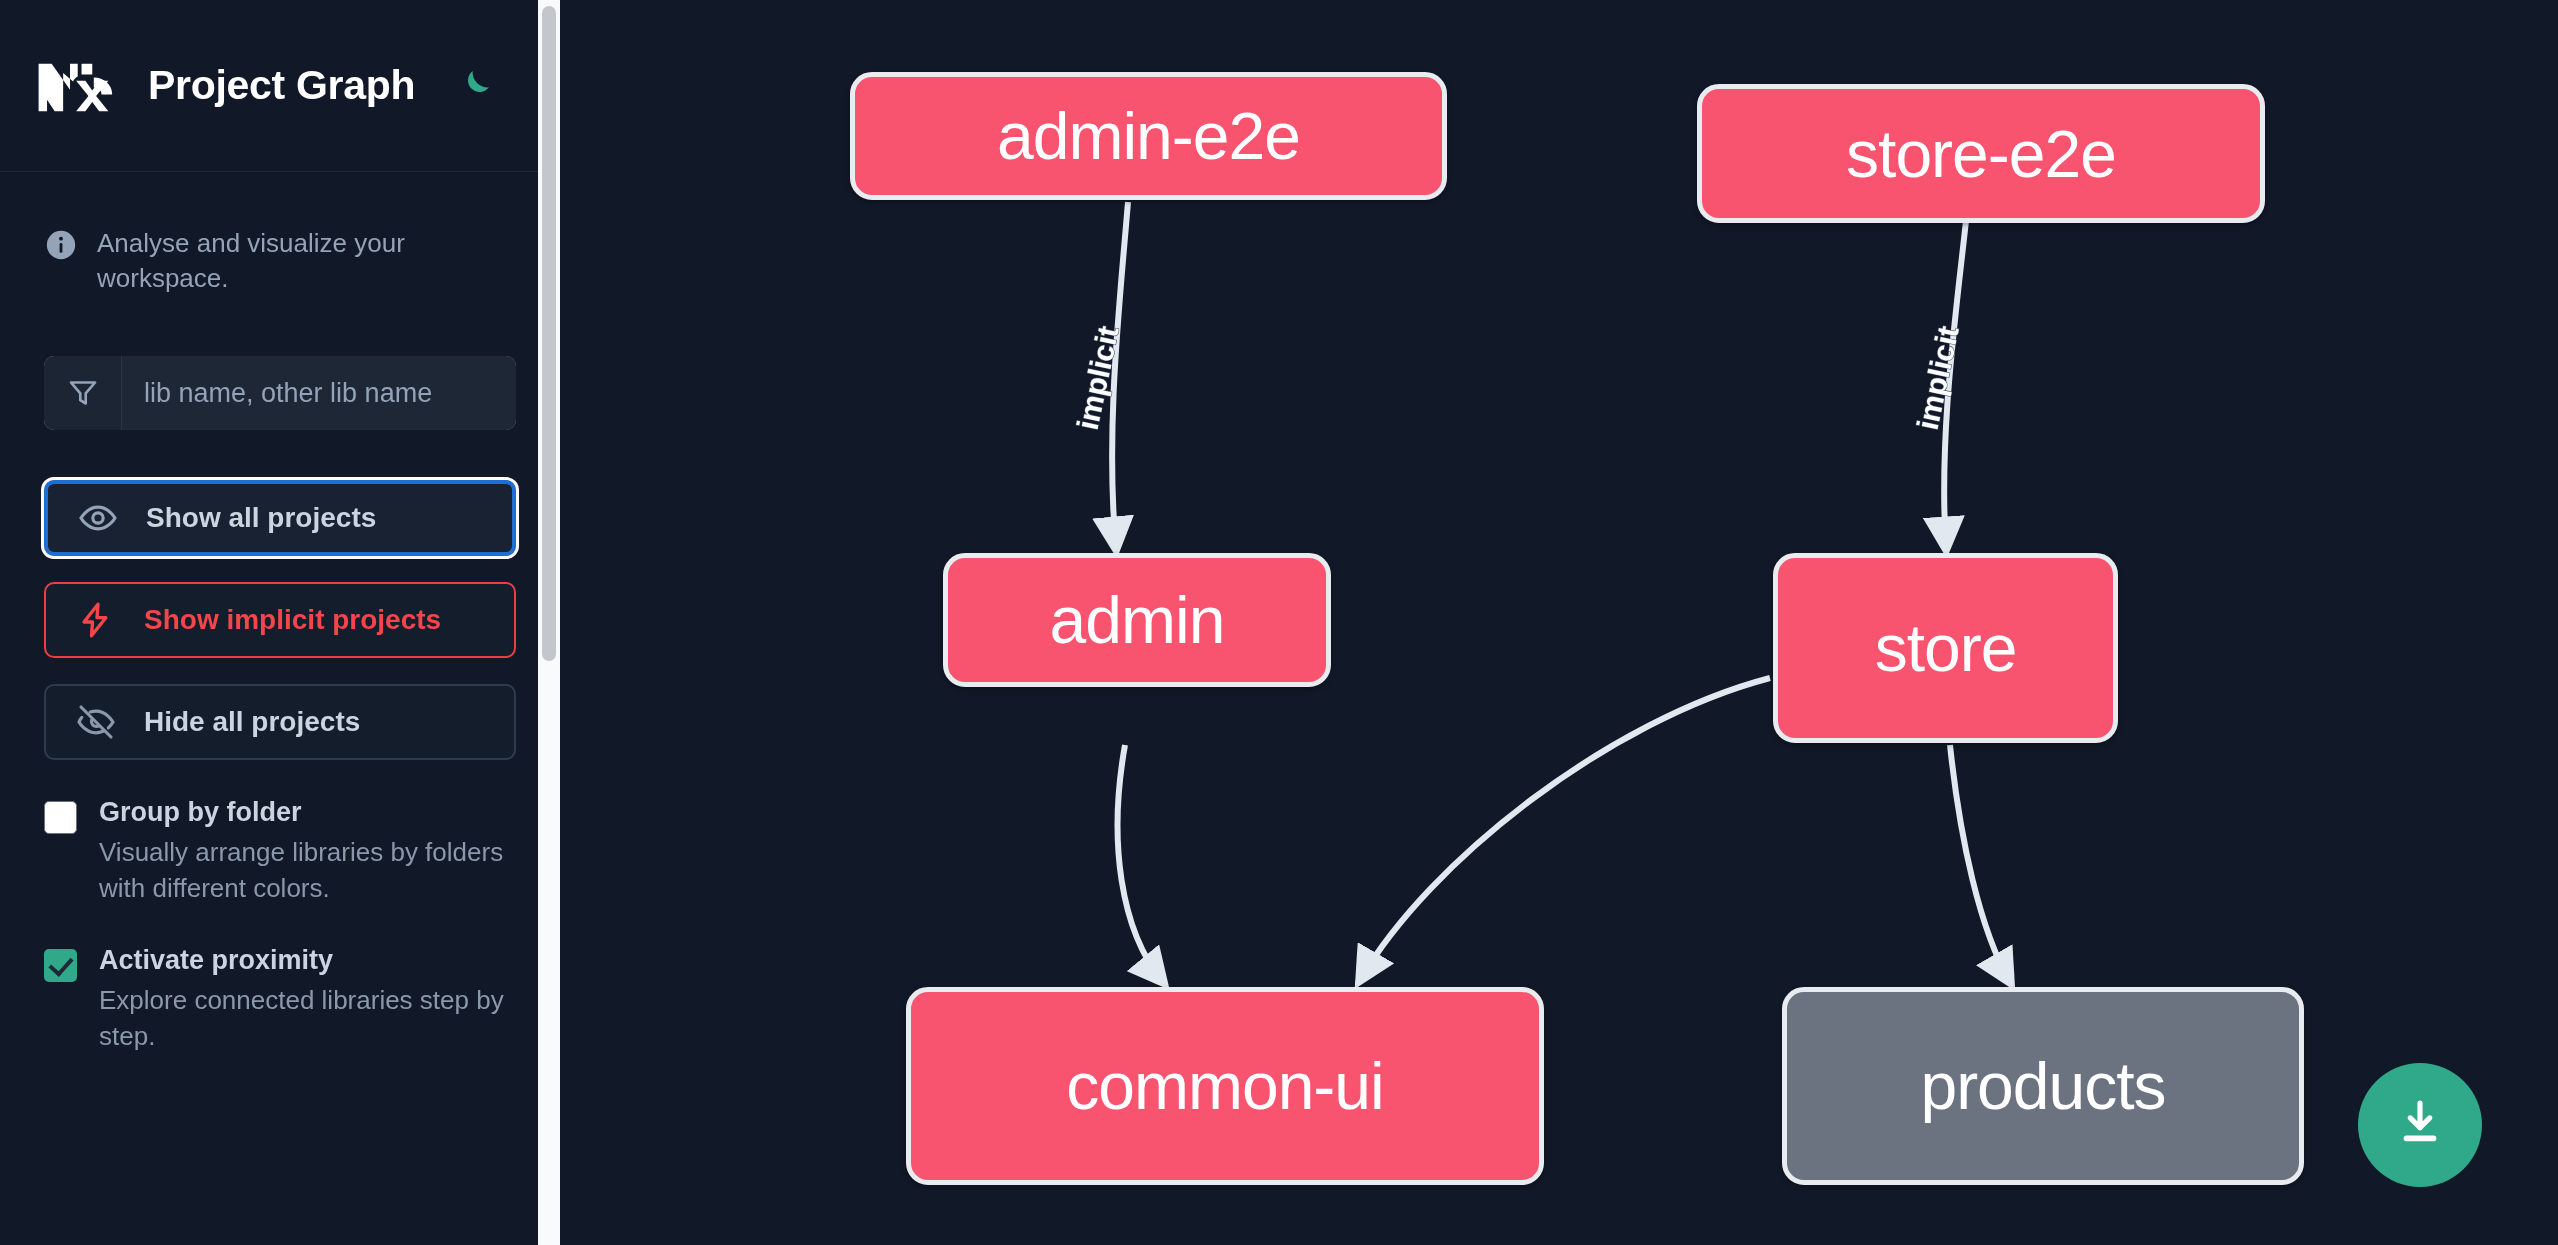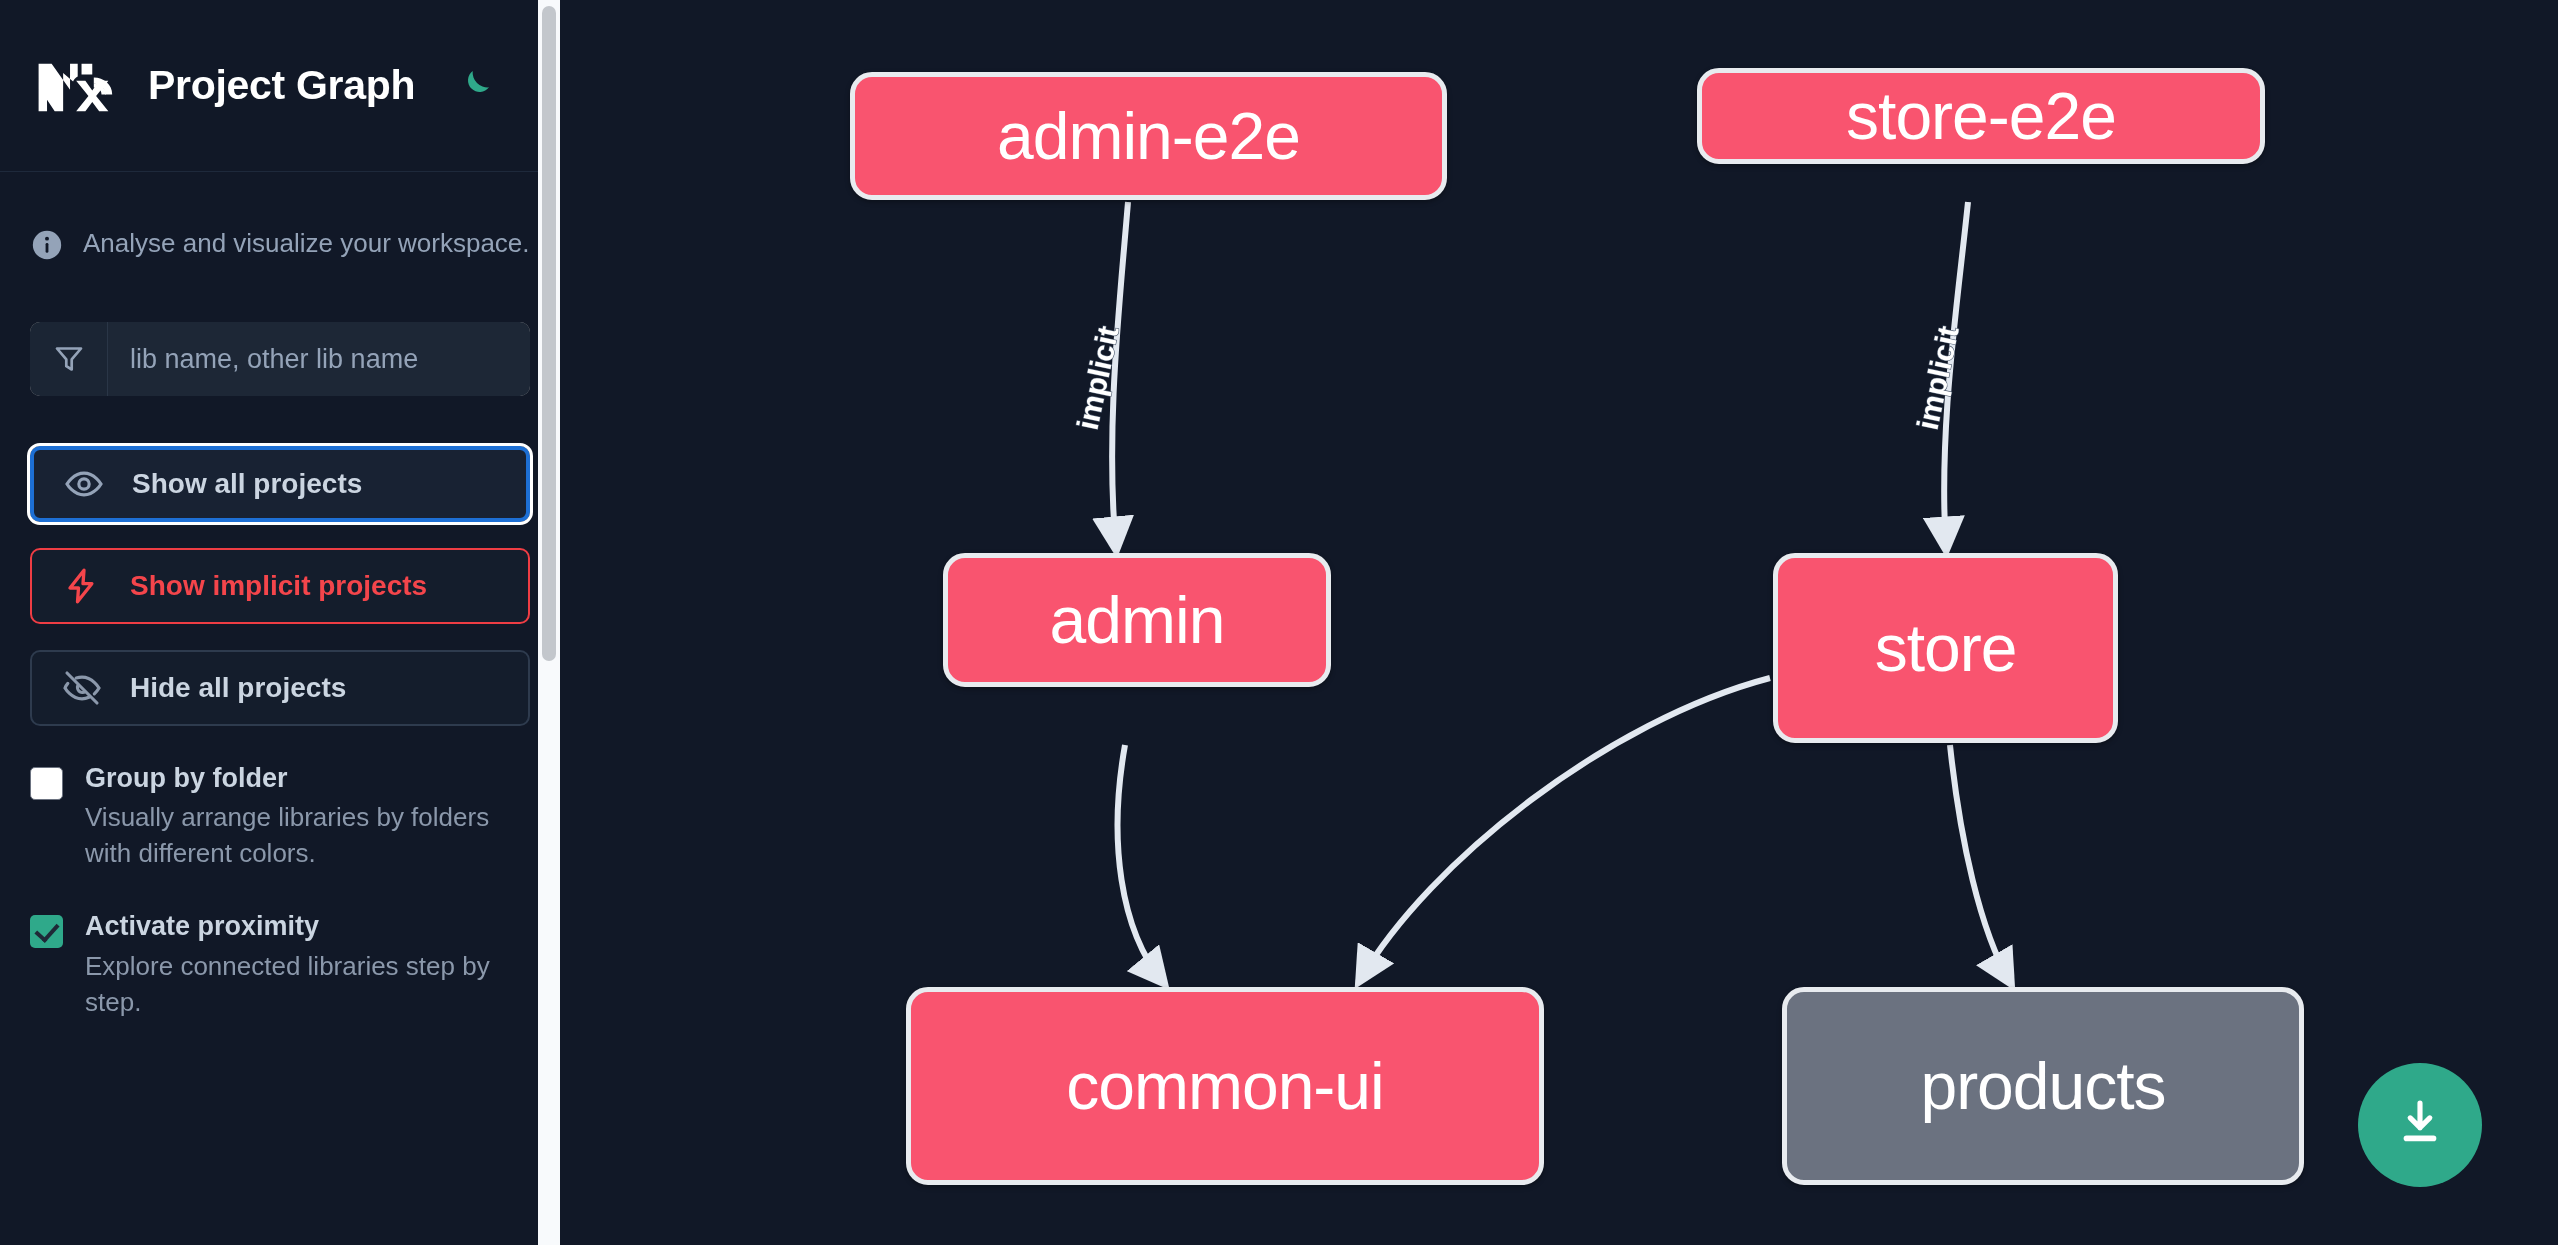--- a/index.html
+++ b/index.html
@@ -50,21 +50,21 @@
   .moon-btn {
     margin-left: 36px;
     width: 46px;
     height: 46px;
     display: flex;
     align-items: center;
     justify-content: center;
     cursor: pointer;
   }
 
-  .sb-body { padding: 0 30px; }
+  .sb-body { padding: 0 44px; }
 
   .info-row {
     display: flex;
     align-items: flex-start;
     gap: 19px;
     padding-top: 54px;
     padding-bottom: 0;
   }
   .info-icon {
     flex: 0 0 34px;
@@ -358,21 +358,21 @@
 
       <g transform="translate(548,380) rotate(-78)">
         <text x="0" y="0" text-anchor="middle" font-family="Liberation Sans, sans-serif" font-size="30" font-weight="700" fill="#ffffff" stroke="#475569" stroke-width="1.2" paint-order="stroke">implicit</text>
       </g>
       <g transform="translate(1388,380) rotate(-78)">
         <text x="0" y="0" text-anchor="middle" font-family="Liberation Sans, sans-serif" font-size="30" font-weight="700" fill="#ffffff" stroke="#475569" stroke-width="1.2" paint-order="stroke">implicit</text>
       </g>
     </svg>
 
     <div class="gnode pink" style="left:290px;top:72px;width:597px;height:128px;">admin-e2e</div>
-    <div class="gnode pink" style="left:1137px;top:68px;width:568px;height:96px;">store-e2e</div>
+    <div class="gnode pink" style="left:1137px;top:84px;width:568px;height:139px;">store-e2e</div>
     <div class="gnode pink" style="left:383px;top:553px;width:388px;height:134px;">admin</div>
     <div class="gnode pink" style="left:1213px;top:553px;width:345px;height:190px;">store</div>
     <div class="gnode pink" style="left:346px;top:987px;width:638px;height:198px;">common-ui</div>
     <div class="gnode gray" style="left:1222px;top:987px;width:522px;height:198px;">products</div>
 
     <div class="fab">
       <span>
         <svg viewBox="0 0 24 24" width="56" height="56">
           <path d="M12 3.5v10.5M12 14l-4.2-4.2M12 14l4.2-4.2" fill="none" stroke="#ffffff" stroke-width="2.2" stroke-linecap="round" stroke-linejoin="round"></path>
           <line x1="6.2" y1="18.6" x2="17.8" y2="18.6" stroke="#ffffff" stroke-width="2.4" stroke-linecap="round"></line>

